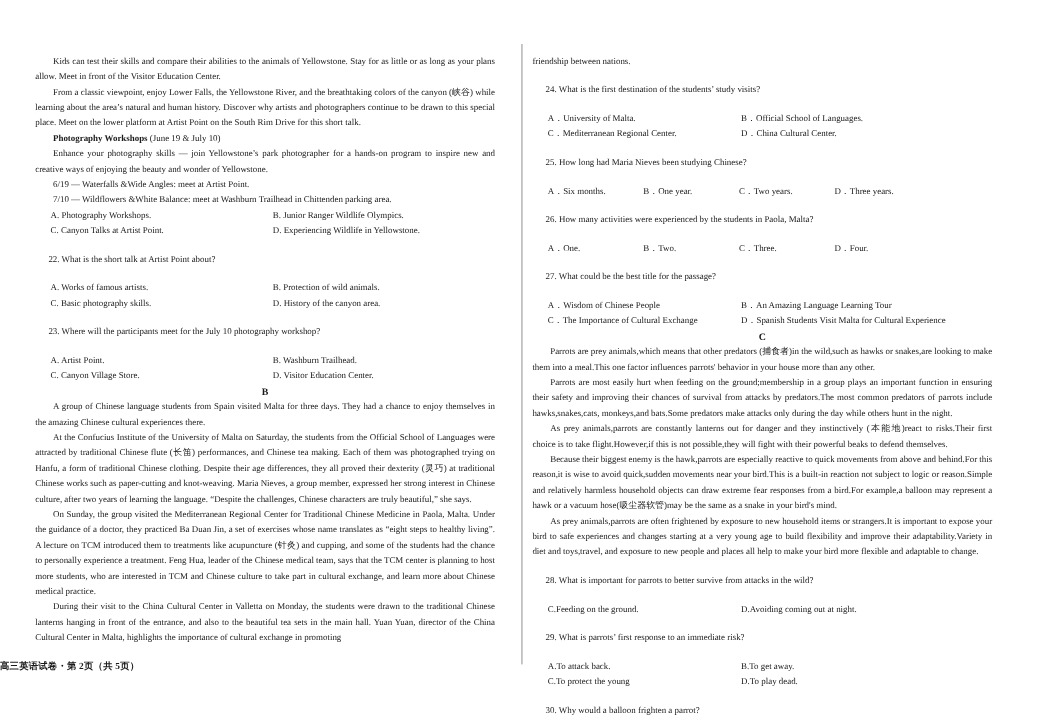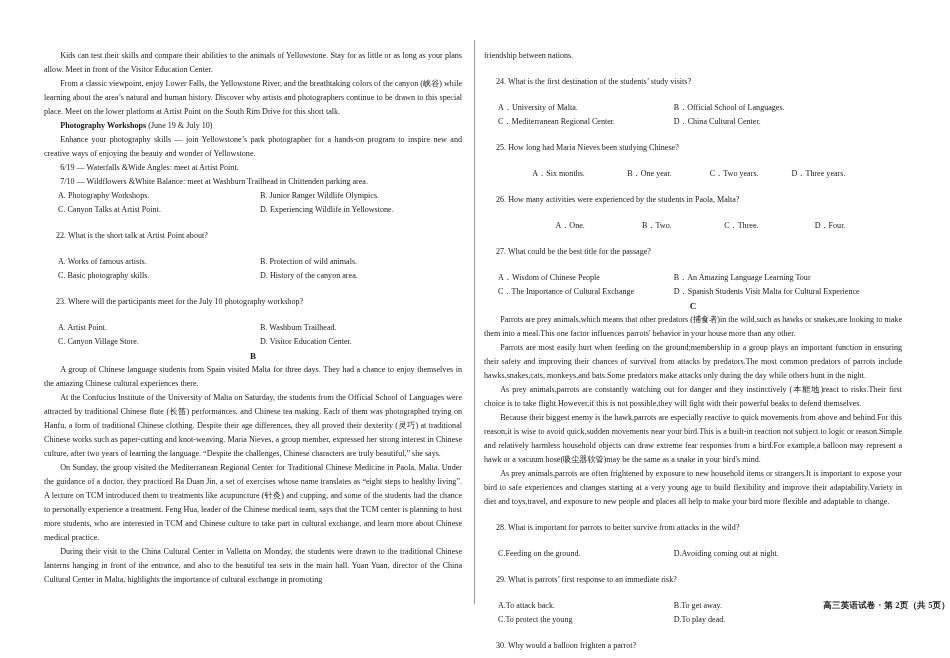--- a/index.html
+++ b/index.html
@@ -1,31 +1,31 @@
 <!DOCTYPE html>
 <html><head>
 <meta charset="utf-8">
 <style>
   html, body { margin: 0; padding: 0; background: #ffffff; }
   body { width: 950px; height: 658px; position: relative; overflow: hidden;
          font-family: "Liberation Serif", "DejaVu Serif", serif; color: #1a1a1a; }
   .col { position: absolute; top: 49px; font-size: 8.1px; line-height: 14px; }
-  .col-left { left: 44px; width: 418px; font-family: Liberation Serif, serif; }
+  .col-left { left: 32px; width: 418px; font-family: Liberation Serif, serif; }
   .col-right { left: 484px; width: 418px; }
   .divider { position: absolute; left: 474px; top: 40px; width: 1px; height: 564px; background: #9a9a9a; }
   p { margin: 0; text-align: justify; text-align-last: left; }
   .ind { text-indent: 2em; }
   .heading-bold { font-weight: bold; }
   .sec { text-align: center; font-weight: bold; font-size: 9px; line-height: 14px; }
   .q { margin: 12px; }
   .opts { display: flex; padding-left: 14px; }
   .opts.two > span { width: 50%; }
   .opts.two-r > span:first-child { width: 43.5%; }
-  .opts.four-r > span { width: 21.5%; text-align: right; }
-  .footer { position: absolute; top: 600px; left: 0; width: 950px; text-align: right;
+  .opts.four-r > span { width: 21.5%; }
+  .footer { position: absolute; top: 600px; left: 0; width: 950px; text-align: left;
             font-size: 8.5px; font-weight: bold; letter-spacing: 0.2px; }
 </style>
 </head>
 <body>
 
 <div class="divider"></div>
 
 <div class="col col-left">
   <p class="ind">Kids can test their skills and compare their abilities to the animals of Yellowstone. Stay for as little or as long as your plans allow. Meet in front of the Visitor Education Center.</p>
   <p class="ind">From a classic viewpoint, enjoy Lower Falls, the Yellowstone River, and the breathtaking colors of the canyon (峡谷) while learning about the area’s natural and human history. Discover why artists and photographers continue to be drawn to this special place. Meet on the lower platform at Artist Point on the South Rim Drive for this short talk.</p>
@@ -114,21 +114,21 @@
       </div>
     <div class="opts two-r">
         <span>C．The Importance of Cultural Exchange</span>
         <span>D．Spanish Students Visit Malta for Cultural Experience</span>
       </div>
   </div>
 
   <div class="sec">C</div>
   <p class="ind">Parrots are prey animals,which means that other predators (捕食者)in the wild,such as hawks or    snakes,are looking to make them into a meal.This one factor influences parrots' behavior in your house more than any other.</p>
   <p class="ind">Parrots are most easily hurt when feeding on the ground;membership in a group plays an important function in ensuring their safety and improving their chances of survival from attacks by    predators.The most common predators of parrots include hawks,snakes,cats, monkeys,and bats.Some predators make attacks only during the day while others hunt in the night.</p>
-  <p class="ind">As prey animals,parrots are constantly watching out for danger and they instinctively (本能地)react to risks.Their first choice is to take flight.However,if this is not possible,they will fight with their powerful beaks to defend themselves.</p>
+  <p class="ind">As prey animals,parrots are constantly lanterns out for danger and they instinctively (本能地)react to risks.Their first choice is to take flight.However,if this is not possible,they will fight with their powerful beaks to defend themselves.</p>
   <p class="ind">Because their biggest enemy is the hawk,parrots are especially reactive to quick movements from above and behind.For this reason,it is wise to avoid quick,sudden movements near your bird.This is a built-in reaction not subject to logic or reason.Simple and relatively harmless household objects can draw extreme fear responses from a bird.For example,a balloon may represent a hawk or a vacuum hose(吸尘器软管)may be the same as a snake in your bird's mind.</p>
   <p class="ind">As prey animals,parrots are often frightened by exposure to new household items or strangers.It is important to expose your bird to safe experiences and changes starting at a very young age to build flexibility and improve their adaptability.Variety in diet and toys,travel, and exposure to new people and places all help to make your bird more flexible and adaptable to change.</p>
 
   <div>
     <p class="q">28. What is important for parrots to better survive from attacks in the wild?</p>
     <div class="opts two-r">
         <span>C.Feeding on the ground.</span>
         <span>D.Avoiding coming out at night.</span>
       </div>
   </div>

